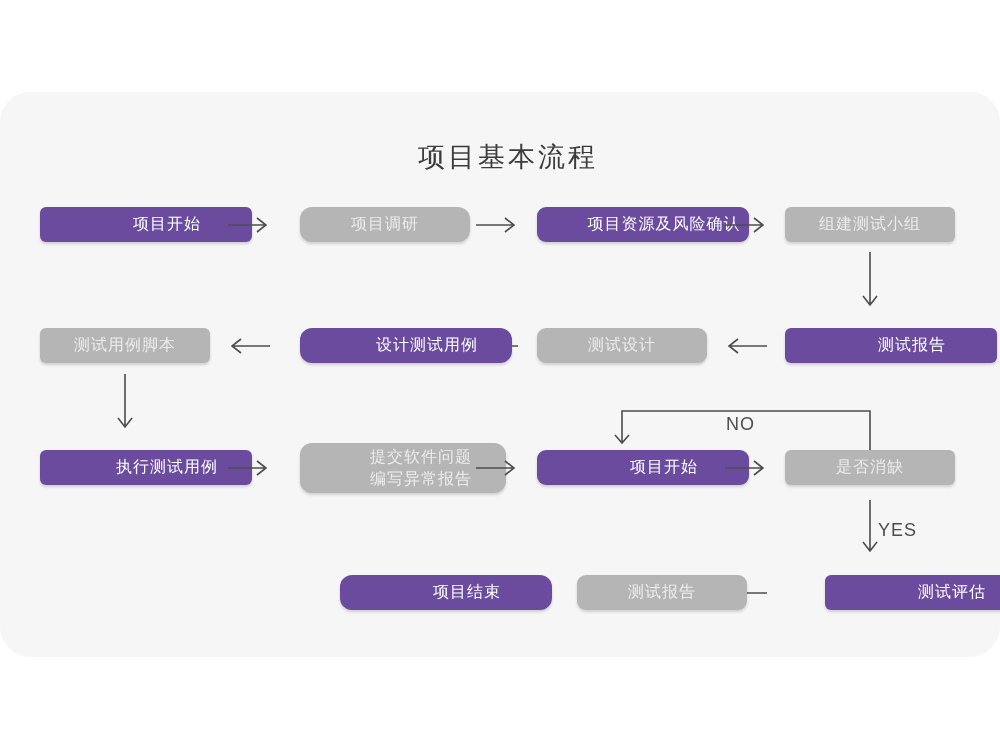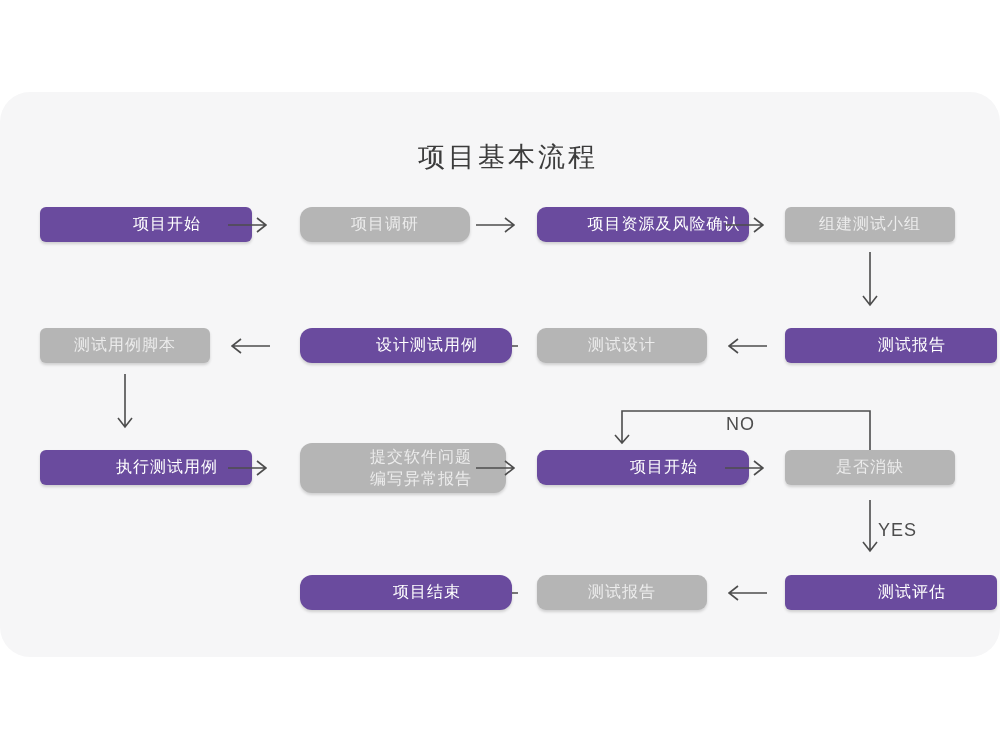--- a/index.html
+++ b/index.html
@@ -9,21 +9,21 @@
           background:var(--card-bg,#f6f6f7); border-radius:30px; }
   .title { position:absolute; top:139px; left:8px; width:1000px; text-align:center;
            font-size:27px; letter-spacing:3px; color:var(--title-color,#3c3c3c); font-weight:500; }
   .node { position:absolute; width:170px; height:35px; border-radius:6px;
           display:flex; align-items:center; justify-content:center;
           font-size:16px; letter-spacing:1px; box-shadow:0 2px 3px rgba(0,0,0,0.16); }
   .node.purple { background:var(--purple,#6a4b9e); color:var(--node-text,#fff);padding-left:42px; }
   .node.gray   { background:var(--gray,#b5b5b5);   color:var(--gray-node-text,#ececec); }
   .node.tall   { height:50px; flex-direction:column; line-height:22px; top:443px;padding-left:36px; }
   .c1 { left:40px; }  .c2 { left:300px;border-radius:12px; } .c3 { left:537px;border-radius:9px; } .c4 { left:785px; }
-  .r1 { top:207px; }  .r2 { top:328px; }  .r3 { top:450px;font-family:Liberation Serif, serif; }  .r4 { top:575px; }
+  .r1 { top:207px; }  .r2 { top:328px; }  .r3 { top:450px;font-family:Liberation Serif, serif; }  .r4 { top:575px;margin-left:40px; }
   svg.arrow { position:absolute; color:var(--arrow,#4d4d4d); overflow:visible; }
   svg.arrow path { fill:none; stroke:currentColor; stroke-width:1.6; }
   .edge-label { position:absolute; font-size:18px; letter-spacing:1px; color:var(--arrow,#4d4d4d); }
 </style>
 </head>
 <body>
 
 <div class="stage">
   <div class="card"></div>
 

